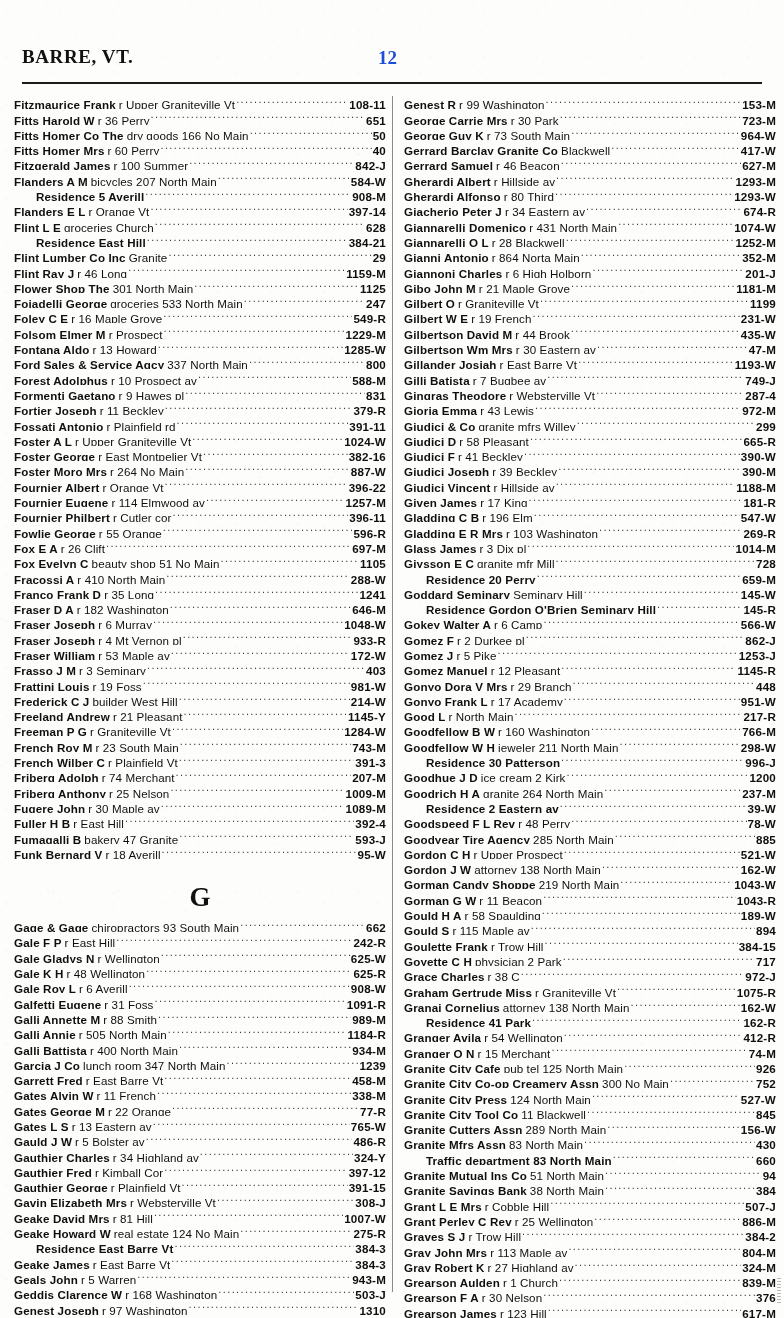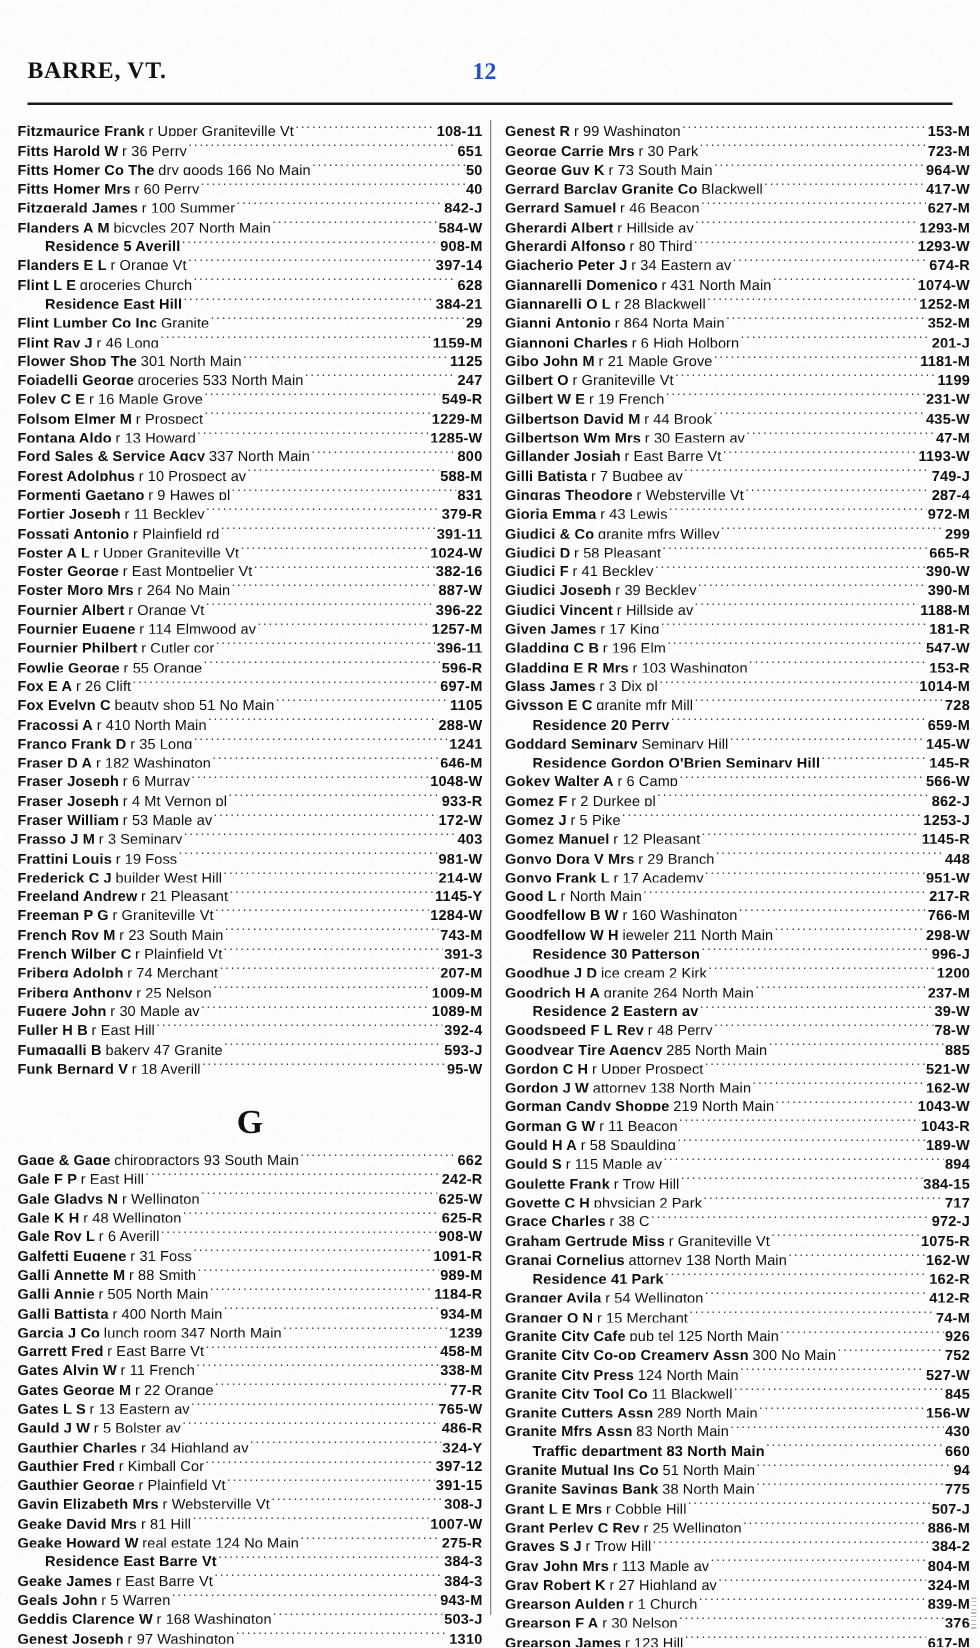--- a/index.html
+++ b/index.html
@@ -821,21 +821,21 @@
           <div class="entry">
             <span class="name">Gladding C B</span>
             <span class="detail">r 196 Elm</span>
             <span class="leader"></span>
             <span class="num">547-W</span>
           </div>
           <div class="entry">
             <span class="name">Gladding E R Mrs</span>
             <span class="detail">r 103 Washington</span>
             <span class="leader"></span>
-            <span class="num">153-R</span>
+            <span class="num">269-R</span>
           </div>
           <div class="entry">
             <span class="name">Glass James</span>
             <span class="detail">r 3 Dix pl</span>
             <span class="leader"></span>
             <span class="num">1014-M</span>
           </div>
           <div class="entry">
             <span class="name">Giysson E C</span>
             <span class="detail">granite mfr Mill</span>
@@ -1073,21 +1073,21 @@
           <div class="entry">
             <span class="name">Granite Mutual Ins Co</span>
             <span class="detail">51 North Main</span>
             <span class="leader"></span>
             <span class="num">94</span>
           </div>
           <div class="entry">
             <span class="name">Granite Savings Bank</span>
             <span class="detail">38 North Main</span>
             <span class="leader"></span>
-            <span class="num">775</span>
+            <span class="num">384</span>
           </div>
           <div class="entry">
             <span class="name">Grant L E Mrs</span>
             <span class="detail">r Cobble Hill</span>
             <span class="leader"></span>
             <span class="num">507-J</span>
           </div>
           <div class="entry">
             <span class="name">Grant Perley C Rev</span>
             <span class="detail">r 25 Wellington</span>

